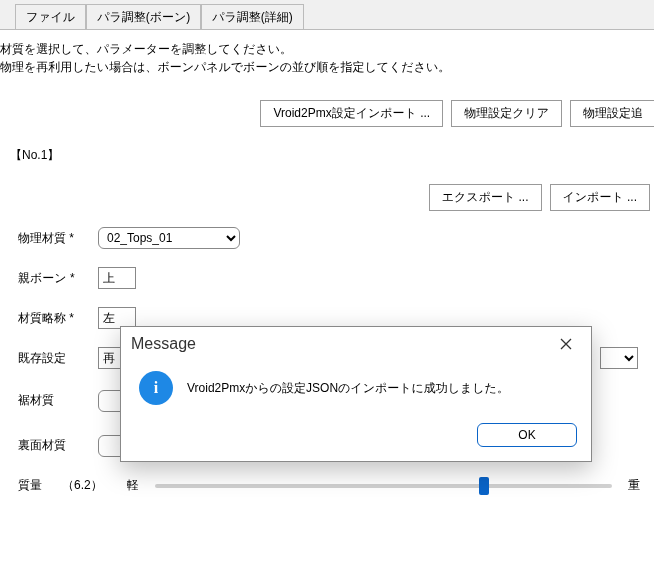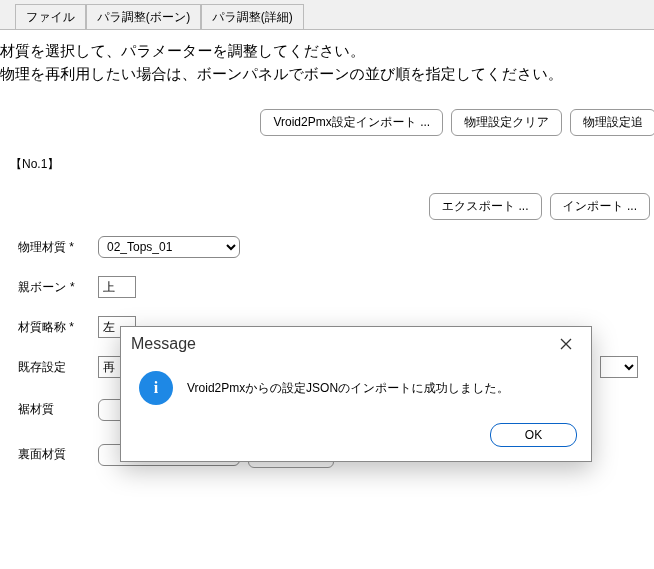--- a/index.html
+++ b/index.html
@@ -37,37 +37,37 @@
   }
   .content {
     background: #fff;
     padding: 10px 8px 20px 0;
     position: relative;
     height: calc(100% - 28px);
     border-top: 1px solid #bbb;
     margin-top:-1px;
   }
   .instructions {
-    font-size: 15px;
+    font-size: 12px;
     line-height: 1.5;
     margin-bottom: 24px;
     padding-left:0;
   }
   .toolbar-row {
     display: flex;
     justify-content: flex-end;
     gap: 8px;
     padding-right: 0;
     margin-bottom: 20px;
   }
   .btn {
     padding: 4px 12px;
     background: #fff;
     border: 1px solid #999;
-    border-radius: 6px;
+    border-radius: 0;
     cursor: pointer;
     font-size: 12px;
     white-space: nowrap;
   }
   .section-head {
     margin: 10px 0 20px 10px;
   }
   .row {
     display: flex;
     align-items: center;
@@ -148,24 +148,24 @@
     background:#1e88e5;color:#fff;
     display:flex;align-items:center;justify-content:center;
     font-weight:bold;font-size:16px;font-family:Georgia,serif;
     flex-shrink:0;
   }
   .modal-footer{
     display:flex;justify-content:flex-end;
     padding:0 14px 14px 0;
   }
   .ok-btn{
-    width:87px;height:24px;
+    width:100px;height:24px;
     border:1px solid #0a64c8;
     background:#fff;color:#000;
-    border-radius:11px;cursor:pointer;font-size:12px;
+    border-radius:6px;cursor:pointer;font-size:12px;
   }
   .trim-right{overflow:hidden;}
 </style>
 </head>
 <body>
 
 <div class="tabbar">
   <div class="tab">ファイル</div>
   <div class="tab">パラ調整(ボーン)</div>
   <div class="tab">パラ調整(詳細)</div>
@@ -220,20 +220,29 @@
     <select class="small-sel"><option></option></select>
     <button class="btn">追加裾材質</button>
   </div>
 
   <div class="row">
     <span class="label">裏面材質</span>
     <select class="small-sel"><option></option></select>
     <button class="btn">追加裏材質</button>
   </div>
 
+  <div class="slider-row">
+    <span>質量</span>
+    <span style="margin-left:10px;">（6.2）</span>
+    <span style="margin-left:14px;">軽</span>
+    <div class="slider-track">
+      <div class="slider-thumb" id="mass-thumb" style="left: 72%;"></div>
+    </div>
+    <span style="margin-right:6px;">重</span>
+  </div>
 
   <div class="modal">
     <div class="modal-titlebar">
       <span>Message</span>
       <div class="modal-close">
         <svg width="12" height="12" viewBox="0 0 12 12">
             <path d="M1 1 L11 11 M11 1 L1 11" stroke="#333" stroke-width="1.3"></path>
           </svg>
       </div>
     </div>

